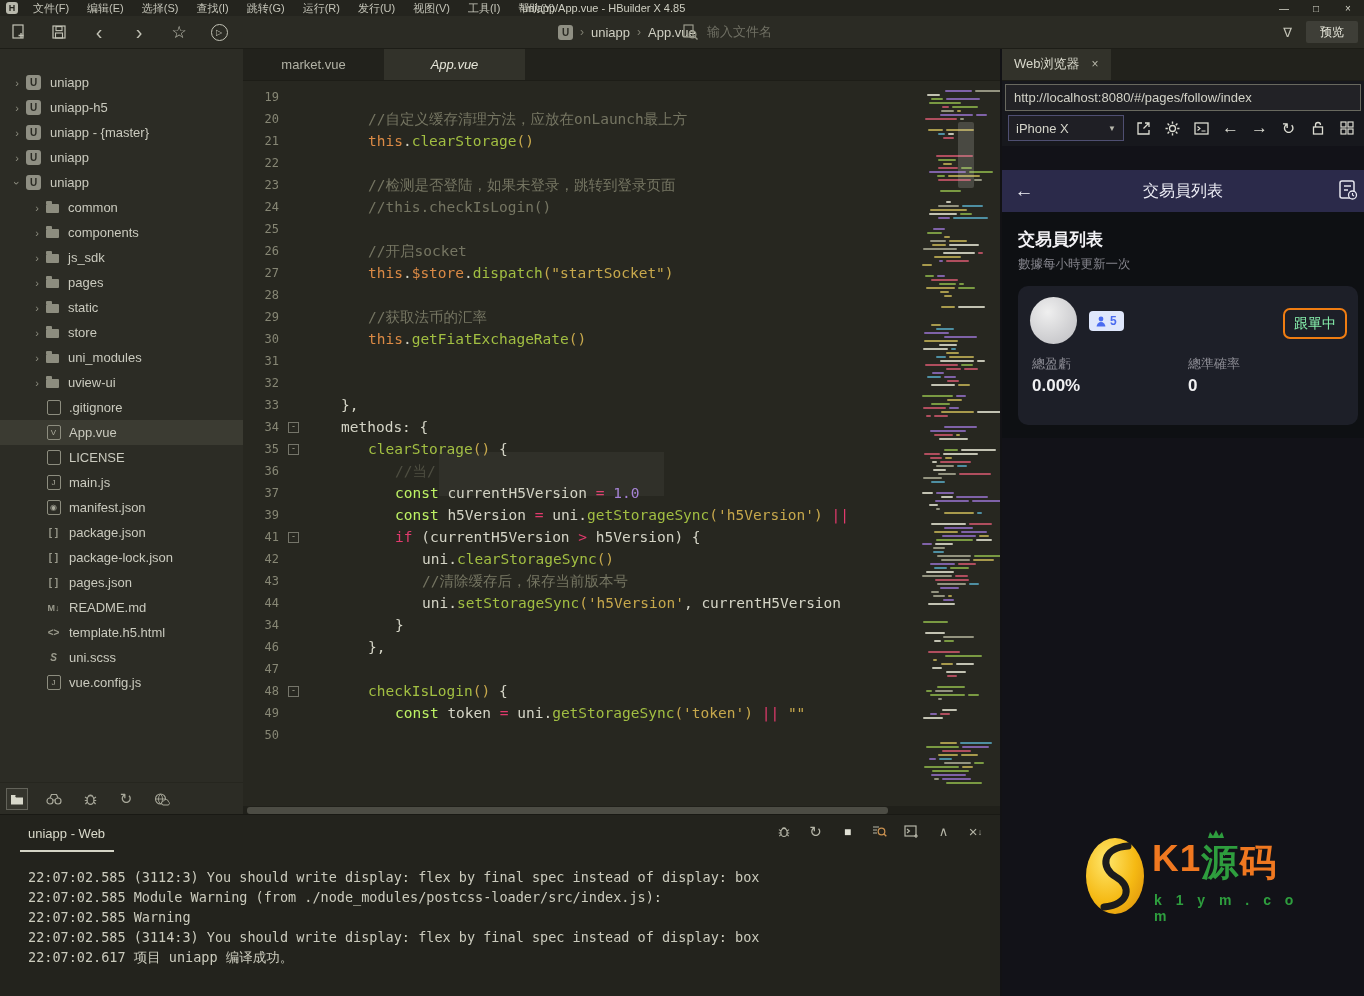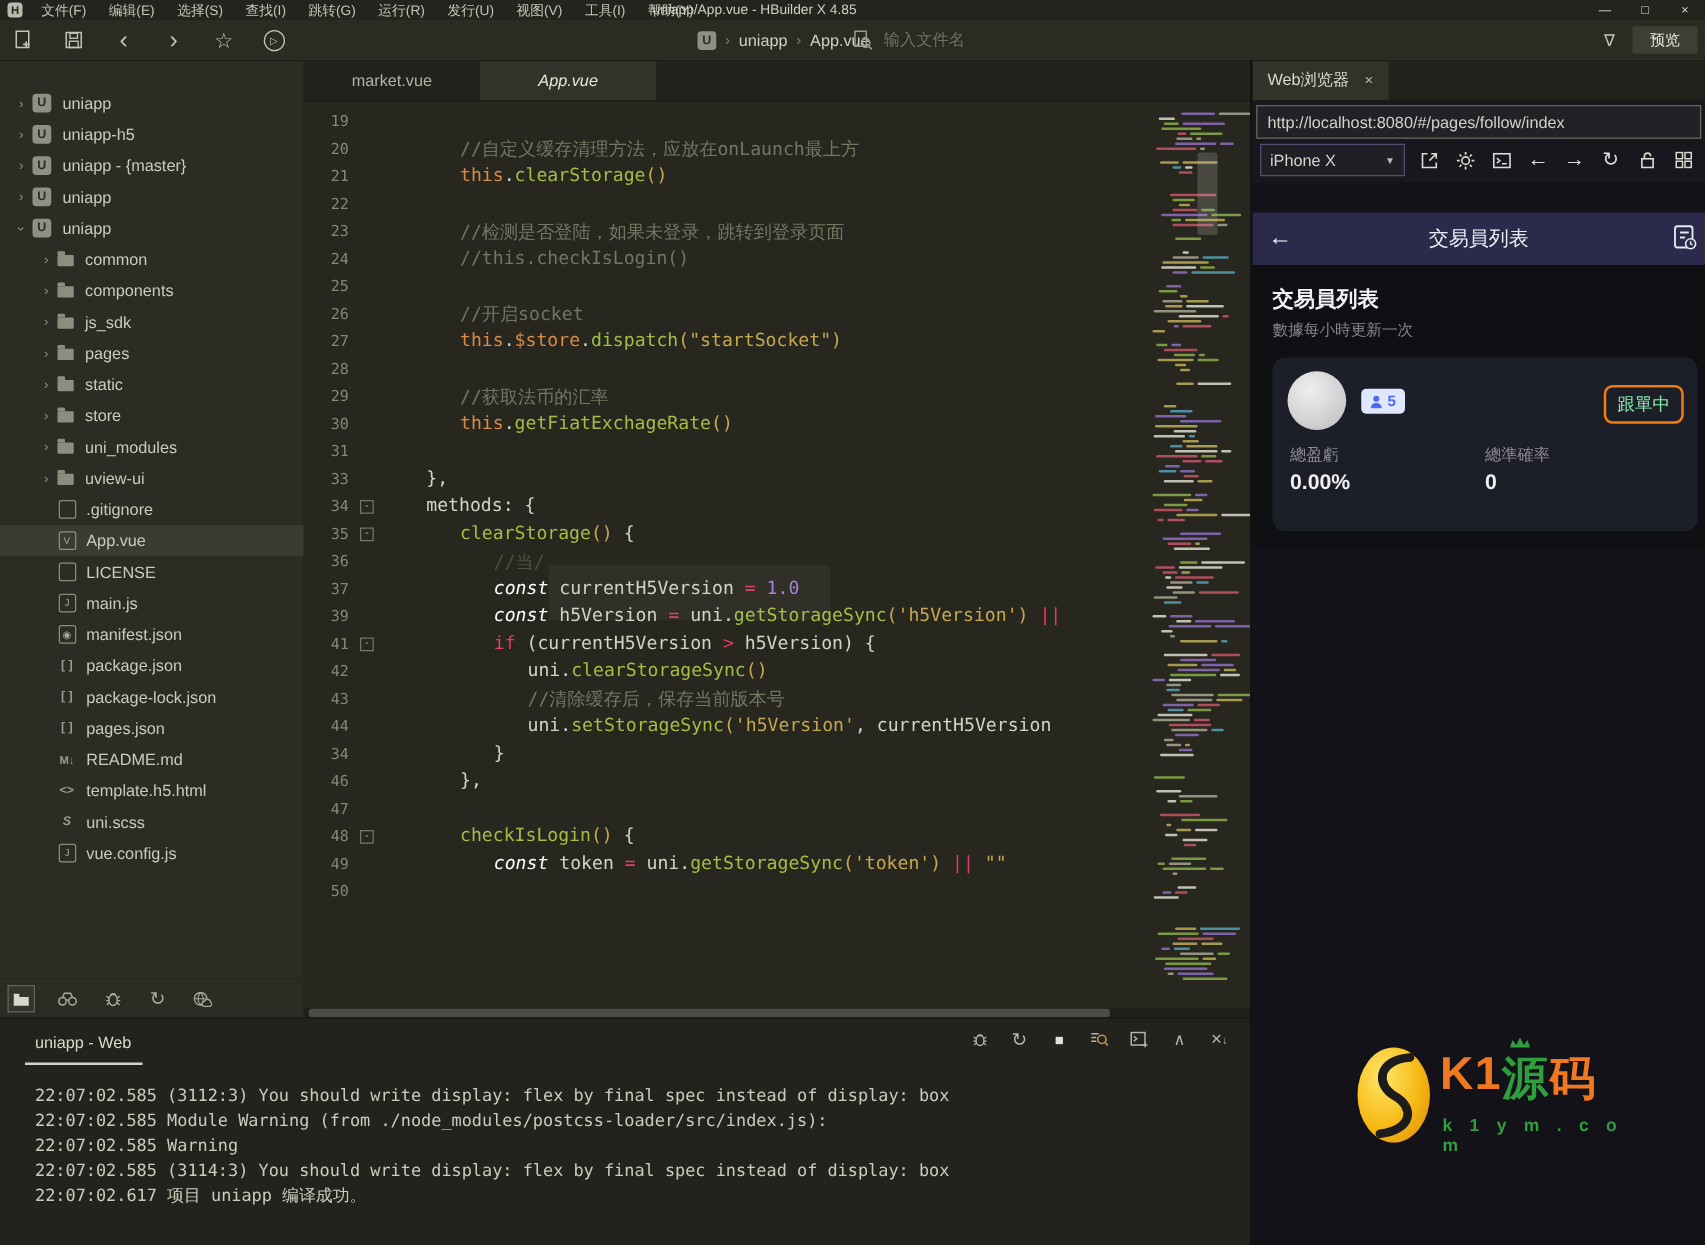--- a/index.html
+++ b/index.html
@@ -52,21 +52,21 @@
   .ed-tab.active{background:#32322a;color:#e6e6d9;font-style:italic;}
   .code{position:absolute;top:38px;left:0;right:80px;bottom:12px;}
   .cl{height:22px;display:flex;align-items:center;}
   .ln{width:36px;text-align:right;padding-right:7px;color:#87877  5;color:#878775;font-size:12px;font-family:"DejaVu Sans Mono",monospace;flex:none;}
   .fold{width:15px;flex:none;display:flex;align-items:center;justify-content:center;}
   .fbox{width:9px;height:9px;border:1px solid #75756а;border:1px solid #75756a;color:#a8a898;font-size:9px;line-height:7px;text-align:center;font-style:normal;}
   .ct{font-family:"DejaVu Sans Mono",monospace;font-size:14.5px;white-space:pre;display:flex;align-items:center;}
   .ct.dim{opacity:.5;}
   .c-cm{color:#757562;} .c-o{color:#db8a45;} .c-g{color:#a2bf42;} .c-y{color:#c7a84c;}
   .c-s{color:#c7a84c;} .c-w{color:#d4d4c6;} .c-p{color:#e23a6d;} .c-n{color:#a47fd6;}
-  .c-k{color:#ffffff;font-style:italic;}
+  .c-k{color:#bef264;}
   .ghost{position:absolute;left:196px;top:404px;width:225px;height:44px;background:rgba(200,200,188,.06);}
   .minimap{position:absolute;top:38px;right:10px;width:70px;bottom:16px;}
   .mm-bar{position:absolute;height:2px;border-radius:1px;}
   .mm-slider{position:absolute;top:74px;right:26px;width:16px;height:66px;background:rgba(195,195,185,.22);border-radius:2px;}
   .hscroll{position:absolute;left:0;right:0;bottom:0;height:9px;background:#20201a;}
   .hthumb{position:absolute;left:4px;top:1px;height:7px;width:641px;background:#4c4c44;border-radius:3px;}
 
   
   .console{position:absolute;left:0;bottom:0;width:1000px;height:181px;background:#23231d;border-top:1px solid #191914;z-index:5;}
   .cs-tab{position:absolute;left:28px;top:11px;font-size:13px;color:#dadacb;}
@@ -427,20 +427,25 @@
           <span class="fold"></span>
           <span class="ct" style="padding-left: 67px;"><span class="c-cm">//获取法币的汇率</span></span>
         </div>
         <div class="cl">
           <span class="ln">30</span>
           <span class="fold"></span>
           <span class="ct" style="padding-left: 67px;"><span class="c-o">this</span><span class="c-w">.</span><span class="c-g">getFiatExchageRate</span><span class="c-y">()</span></span>
         </div>
         <div class="cl">
           <span class="ln">31</span>
+          <span class="fold"></span>
+          <span class="ct" style="padding-left: 4px;"></span>
+        </div>
+        <div class="cl">
+          <span class="ln">32</span>
           <span class="fold"></span>
           <span class="ct" style="padding-left: 4px;"></span>
         </div>
         <div class="cl">
           <span class="ln">33</span>
           <span class="fold"></span>
           <span class="ct" style="padding-left: 40px;"><span class="c-w">},</span></span>
         </div>
         <div class="cl">
           <span class="ln">34</span>

